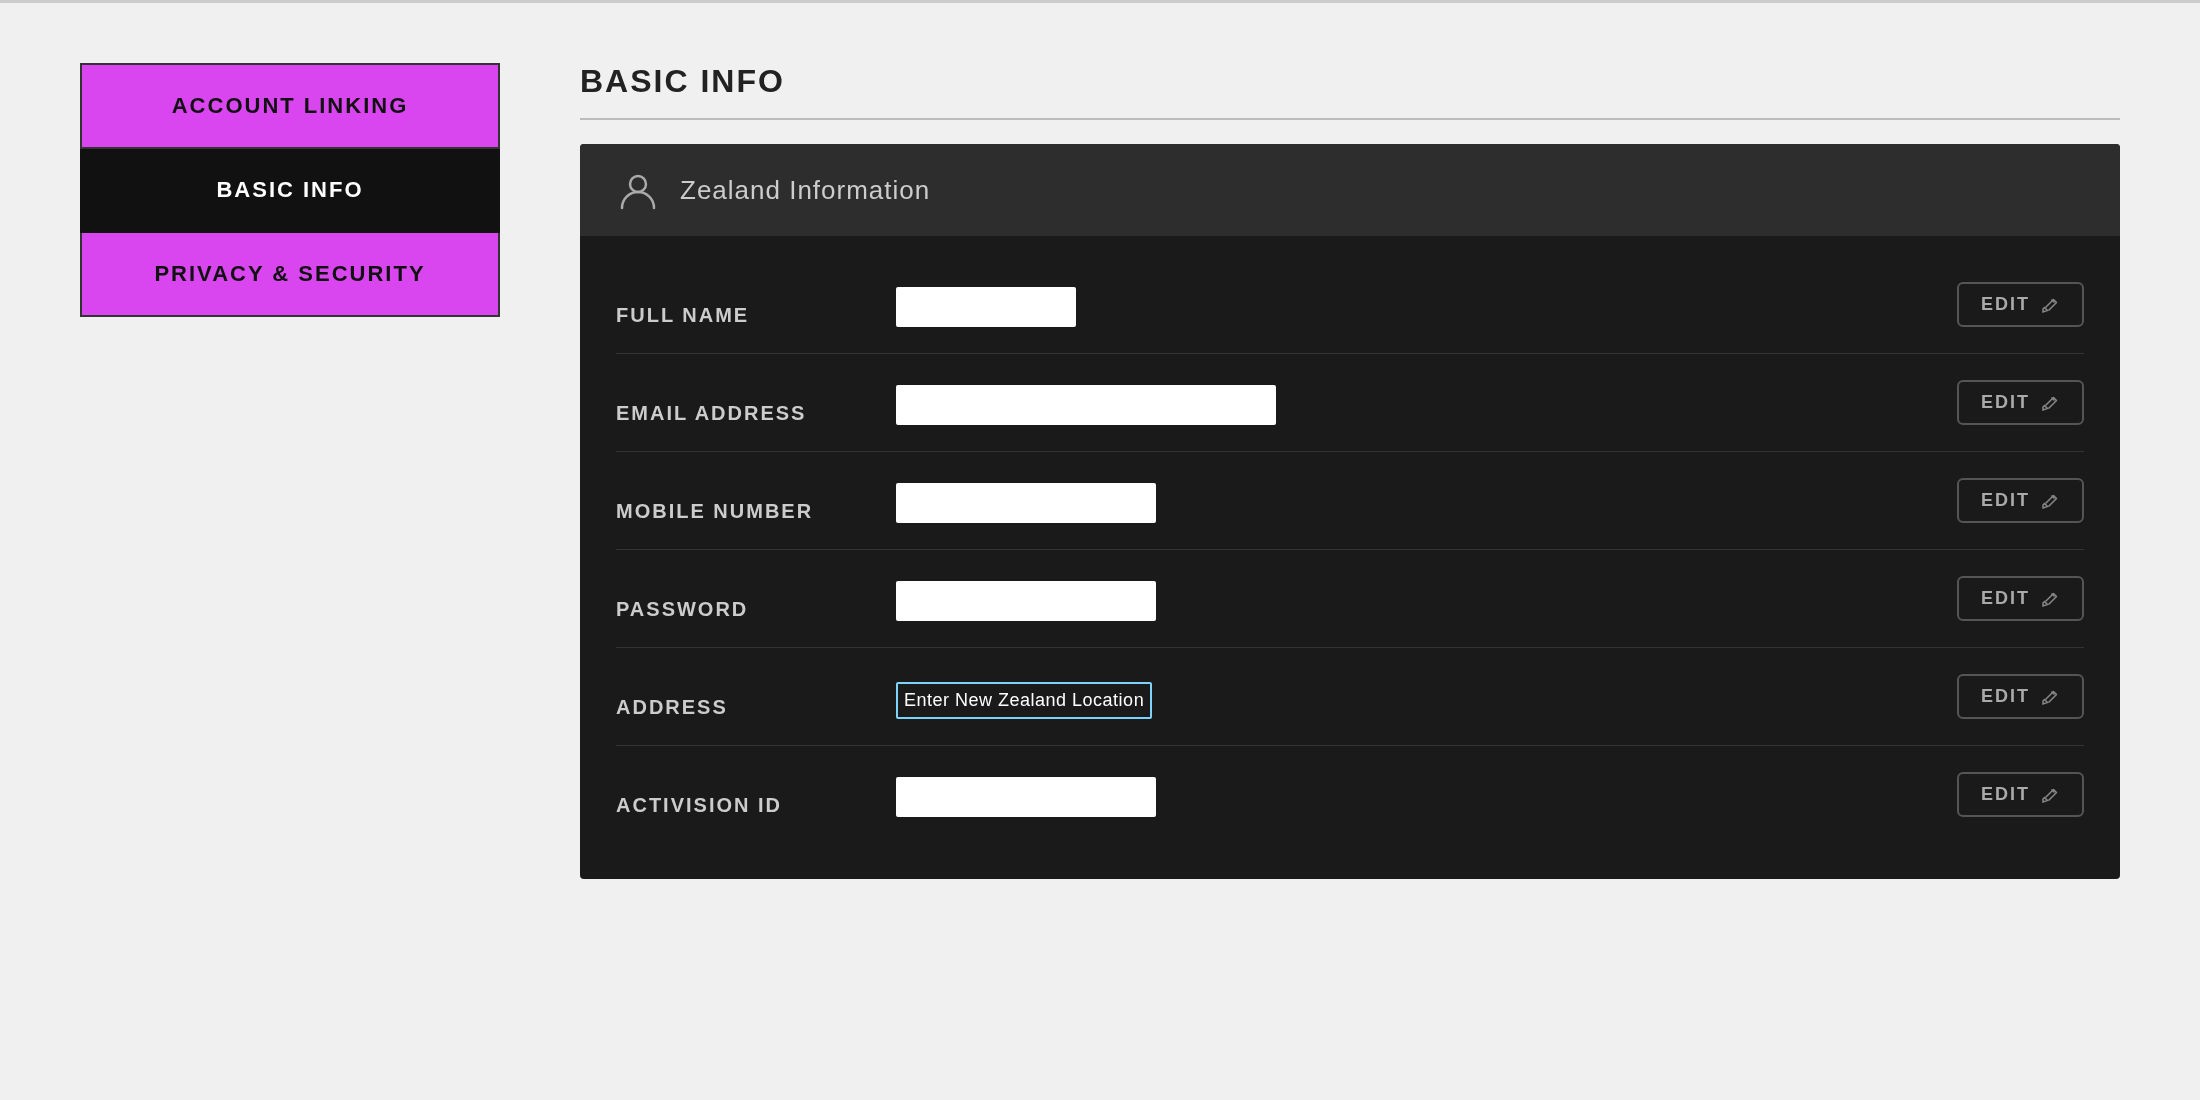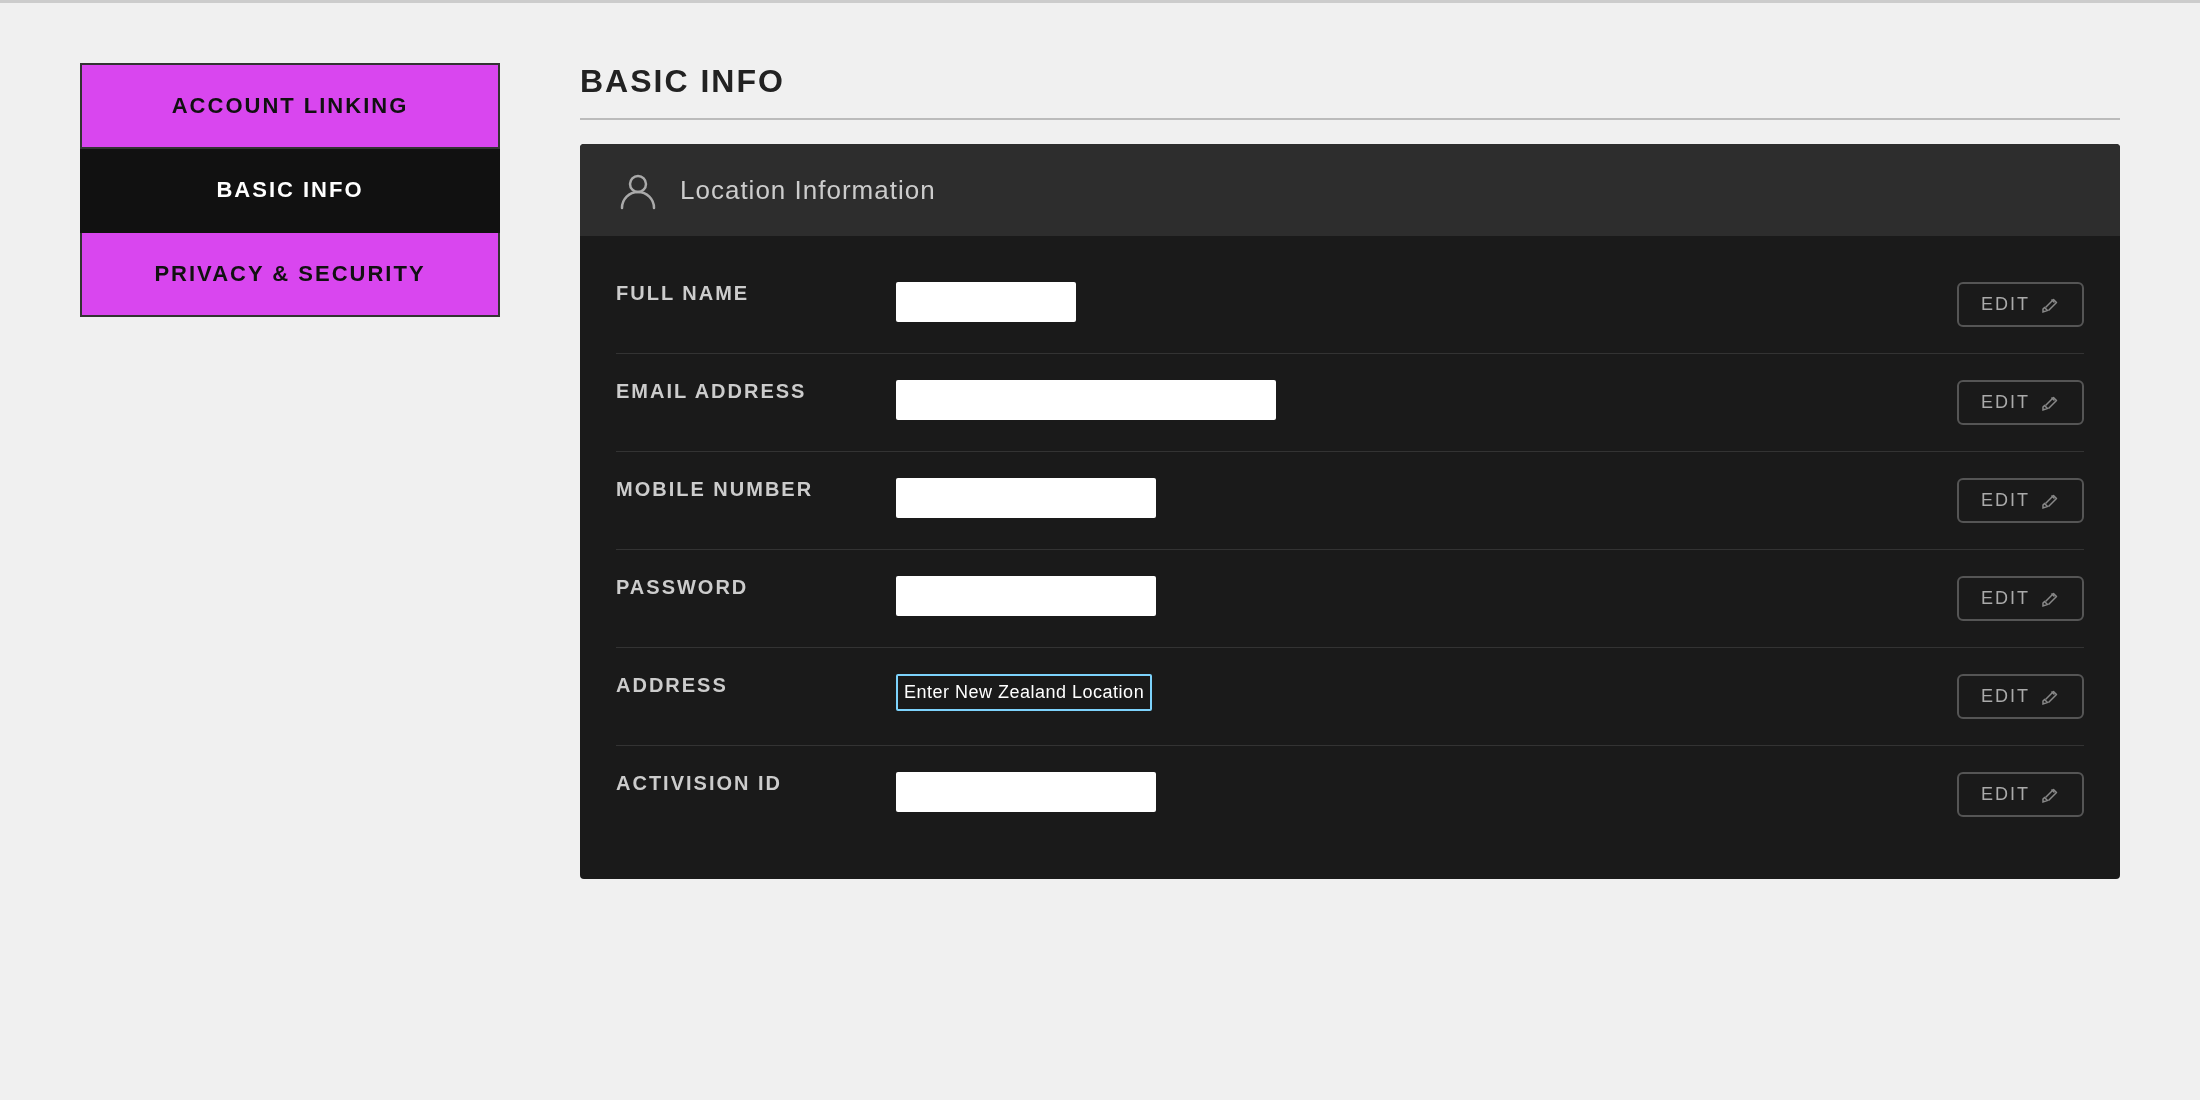--- a/index.html
+++ b/index.html
@@ -98,21 +98,21 @@
     .card-header-title {
       font-size: 26px;
       color: #ccc;
       letter-spacing: 1px;
     }
     .card-body {
       padding: 20px 36px 36px;
     }
     .field-row {
       display: flex;
-      align-items: flex-start;
+      align-items: flex-end;
       padding: 26px 0;
       border-bottom: 1px solid #333;
     }
     .field-row:last-child {
       border-bottom: none;
     }
     .field-label {
       width: 280px;
       font-size: 20px;
       font-weight: 700;
@@ -145,21 +145,21 @@
       white-space: nowrap;
     }
     .edit-btn {
       margin-left: auto;
       background: transparent;
       border: 2px solid #555;
       border-radius: 6px;
       color: #aaa;
       padding: 10px 22px;
       font-size: 18px;
-      font-weight: 400;
+      font-weight: 700;
       letter-spacing: 2px;
       cursor: pointer;
       display: flex;
       align-items: center;
       gap: 10px;
       min-width: 120px;
       justify-content: center;
     }
     .edit-icon {
       width: 20px;
@@ -188,21 +188,21 @@
       <div class="section-divider"></div>
 
       <div class="info-card">
         <div class="card-header">
           <div class="card-header-icon">
             <svg viewBox="0 0 44 44" fill="none" xmlns="http://www.w3.org/2000/svg">
               <circle cx="22" cy="16" r="8" stroke="#aaa" stroke-width="2.5" fill="none"></circle>
               <path d="M6 40c0-8.837 7.163-16 16-16s16 7.163 16 16" stroke="#aaa" stroke-width="2.5" fill="none" stroke-linecap="round"></path>
             </svg>
           </div>
-          <span class="card-header-title">Location Information</span>
+          <span class="card-header-title">Zealand Information</span>
         </div>
         <div class="card-body">
 
         <div class="field-row">
               <div class="field-label">FULL NAME</div>
               <div class="field-value-area">
                 <div class="field-value-box short"></div>
               </div>
               <button class="edit-btn">
                 <span>EDIT</span>

